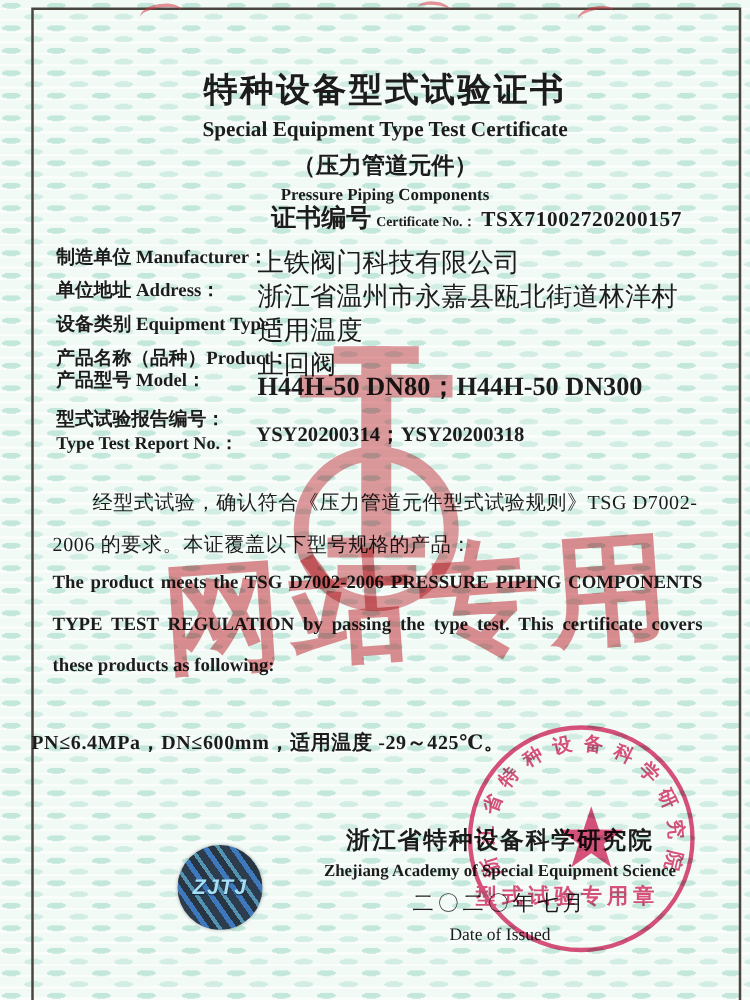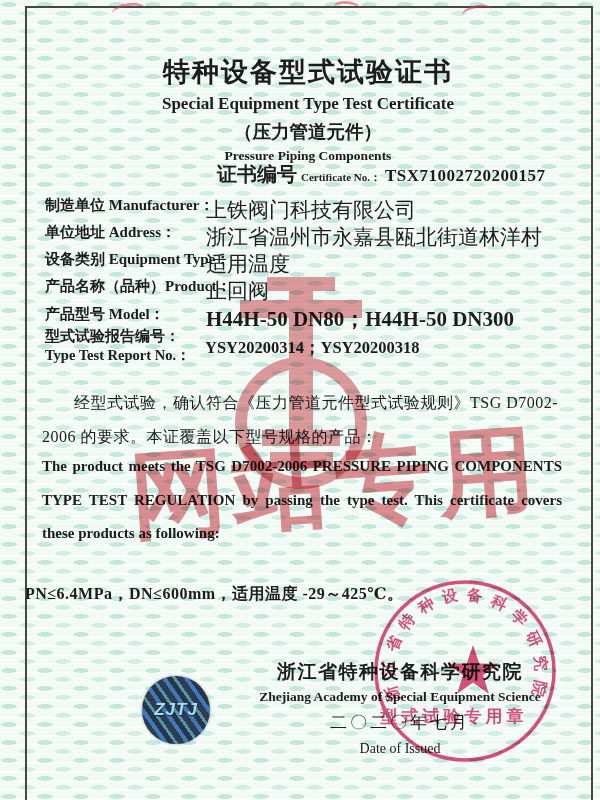--- a/index.html
+++ b/index.html
@@ -23,21 +23,21 @@
   .t-sub-en{font-size:13.5px;font-weight:700;margin-top:4px;}
   .certline{left:217px;top:161px;white-space:nowrap;}
   .certline .lcn{font-size:20px;font-weight:700;}
   .certline .len{font-size:11px;font-weight:700;}
   .certline .num{font-size:17px;font-weight:700;letter-spacing:.5px;}
   
   .row{left:45px;width:530px;white-space:nowrap;}
   .row .lab{display:inline-block;width:157px;font-size:15px;font-weight:700;vertical-align:top;}
   .row .val{font-size:21px;}
   .row .val.b{font-weight:700;}
-  .r1{top:196px}.r2{top:223px}.r3{top:250px}.r4{top:277px}.r5{top:305px}
+  .r1{top:196px}.r2{top:223px}.r3{top:250px}.r4{top:277px}.r5{top:295px}
   .report{left:45px;top:327px;width:530px;}
   .report .l1{font-size:15px;font-weight:700;line-height:19px;}
   .report .l2{font-size:14.5px;font-weight:700;line-height:19px;}
   .report .val{position:absolute;left:160px;top:10px;font-size:16.5px;font-weight:700;}
   
   .pcn{left:42px;top:386px;width:520px;font-size:16px;line-height:34px;
        text-indent:2em;letter-spacing:.5px;}
   .pen{left:42px;top:450px;width:520px;font-size:15px;font-weight:700;
        line-height:33.5px;text-align:justify;}
   .spec{left:25px;top:584px;width:566px;text-align:left;

